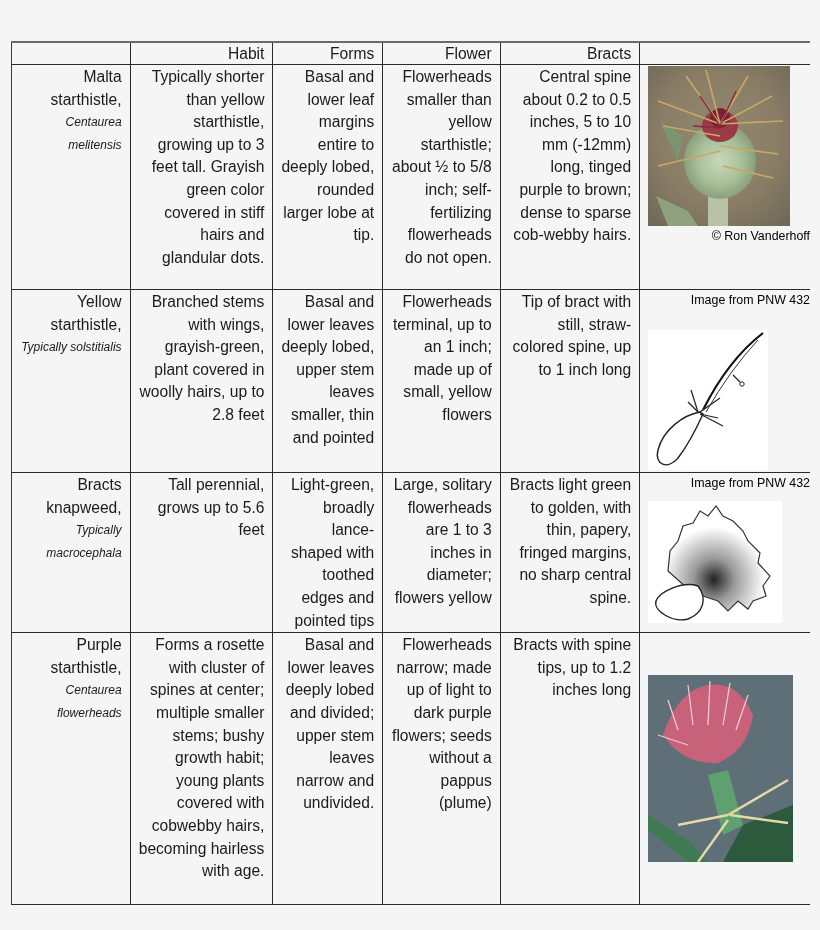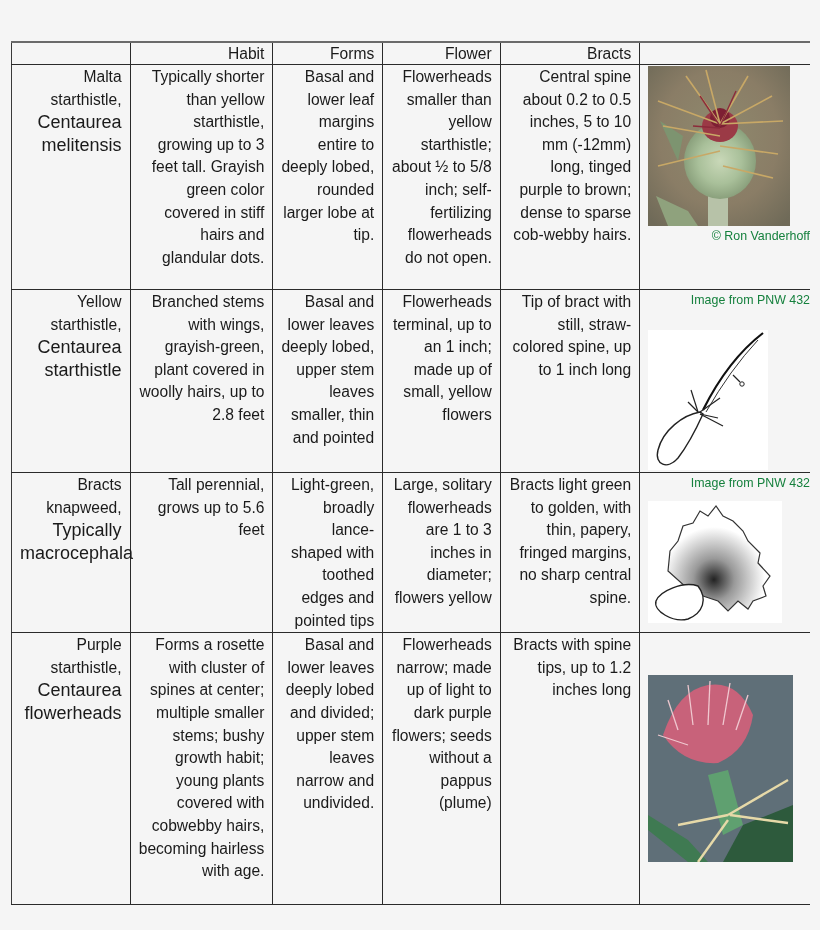--- a/index.html
+++ b/index.html
@@ -37,26 +37,26 @@
     .table tr > *:first-child { border-left: 1px solid #3a3a3a; }
     .table tr > *:last-child { border-right: none; }
     .table thead th { height: 21px; padding-top: 0; line-height: 21px; }
     .table thead tr { border-top: 2px solid #6a6a6a; }
     .col-name { width: 108px; }
     .col-habit { width: 130px; }
     .col-leaves { width: 100px; }
     .col-flower { width: 107px; }
     .col-bracts { width: 127px; }
     .col-img { width: 155px; }
-    .sci { font-size: 18px; }
+    .sci { font-style: italic; font-size: 12px; }
     .img-cell { padding: 0 0 0 8px !important; position: relative; }
     .caption {
       font-size: 12.4px;
       line-height: 16px;
-      color: #15803d;
+      color: #000000;
       white-space: nowrap;
     }
     .row1 { height: 225px; }
     .row2 { height: 183px; }
     .row3 { height: 159px; }
     .row4 { height: 272px; }
     .photo { display: block; }
   </style>
 </head>
 <body>
@@ -130,21 +130,21 @@
             <line x1="72" y1="62" x2="45" y2="60"></line>
           </g>
         </svg>
         <div class="caption" style="margin-top:2px">© Ron Vanderhoff</div>
       </td>
     </tr>
 
     <tr class="row2">
       <td>
         <div>Yellow starthistle,</div>
-        <div class="sci">Centaurea starthistle</div>
+        <div class="sci">Typically solstitialis</div>
       </td>
       <td>Branched stems with wings, grayish-green, plant covered in woolly hairs, up to 2.8 feet</td>
       <td>Basal and lower leaves deeply lobed, upper stem leaves smaller, thin and pointed</td>
       <td>Flowerheads terminal, up to an 1 inch; made up of small, yellow flowers</td>
       <td>Tip of bract with still, straw-colored spine, up to 1 inch long</td>
       <td class="img-cell">
         <div class="caption" style="margin-top:2px">Image from PNW 432</div>
         <svg class="photo" width="120" height="140" viewBox="0 0 120 140" style="margin-top:22px">
           <rect width="120" height="140" fill="#ffffff"></rect>
           <path d="M115 3 Q80 30 55 80" stroke="#111" stroke-width="2.2" fill="none"></path>

